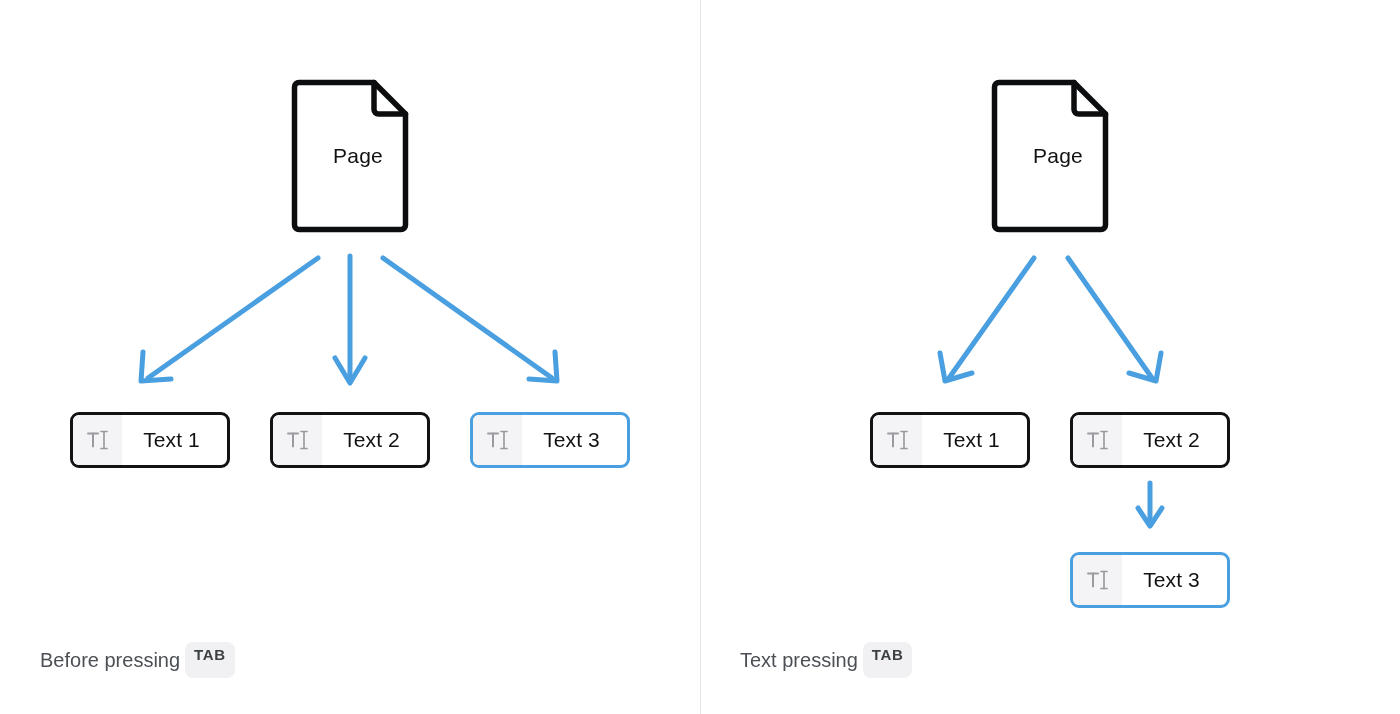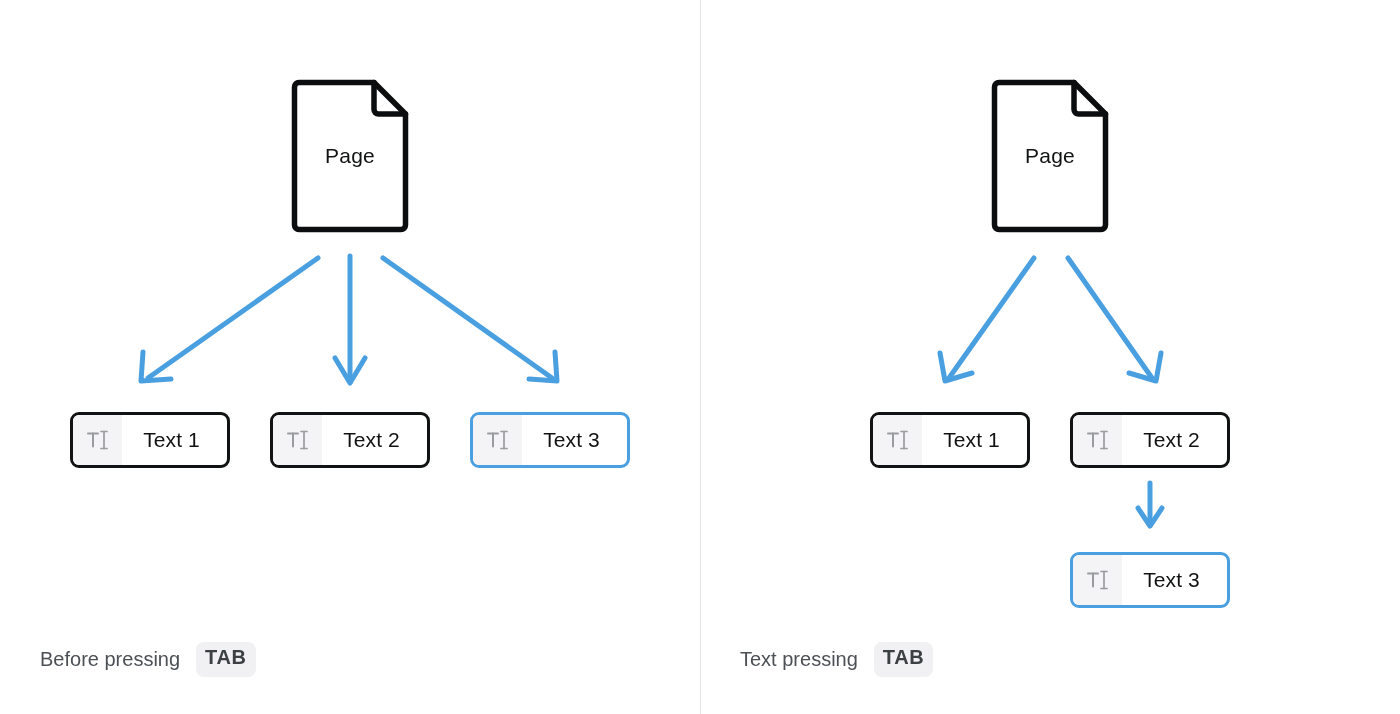--- a/index.html
+++ b/index.html
@@ -31,21 +31,21 @@
   }
   
   .page-icon {
     position: absolute;
     width: 120px;
     height: 156px;
   }
   .page-icon svg { display: block; }
   .page-label {
     position: absolute;
-    left: 0;
+    left: 8px;
     top: 0;
     width: 120px;
     height: 156px;
     display: flex;
     align-items: center;
     justify-content: center;
     font-size: 21px;
     color: #111213;
     letter-spacing: 0.2px;
   }
@@ -92,31 +92,31 @@
     top: 0;
     width: 1400px;
     height: 714px;
     pointer-events: none;
   }
   
   .caption {
     position: absolute;
     display: flex;
     align-items: center;
-    gap: 16px;
+    gap: 5px;
     font-size: 20px;
     color: #4c5055;
     white-space: nowrap;
   }
   .kbd {
     background: #f1f1f3;
     color: #3c4043;
     border-radius: 8px;
-    padding: 5px 9px 10px 9px;
-    font-size: 20px;
+    padding: 5px 9px 16px 9px;
+    font-size: 15px;
     font-weight: bold;
     letter-spacing: 0.6px;
     line-height: 1;
   }
 </style>
 </head>
 <body>
 
 <div id="stage">
 

